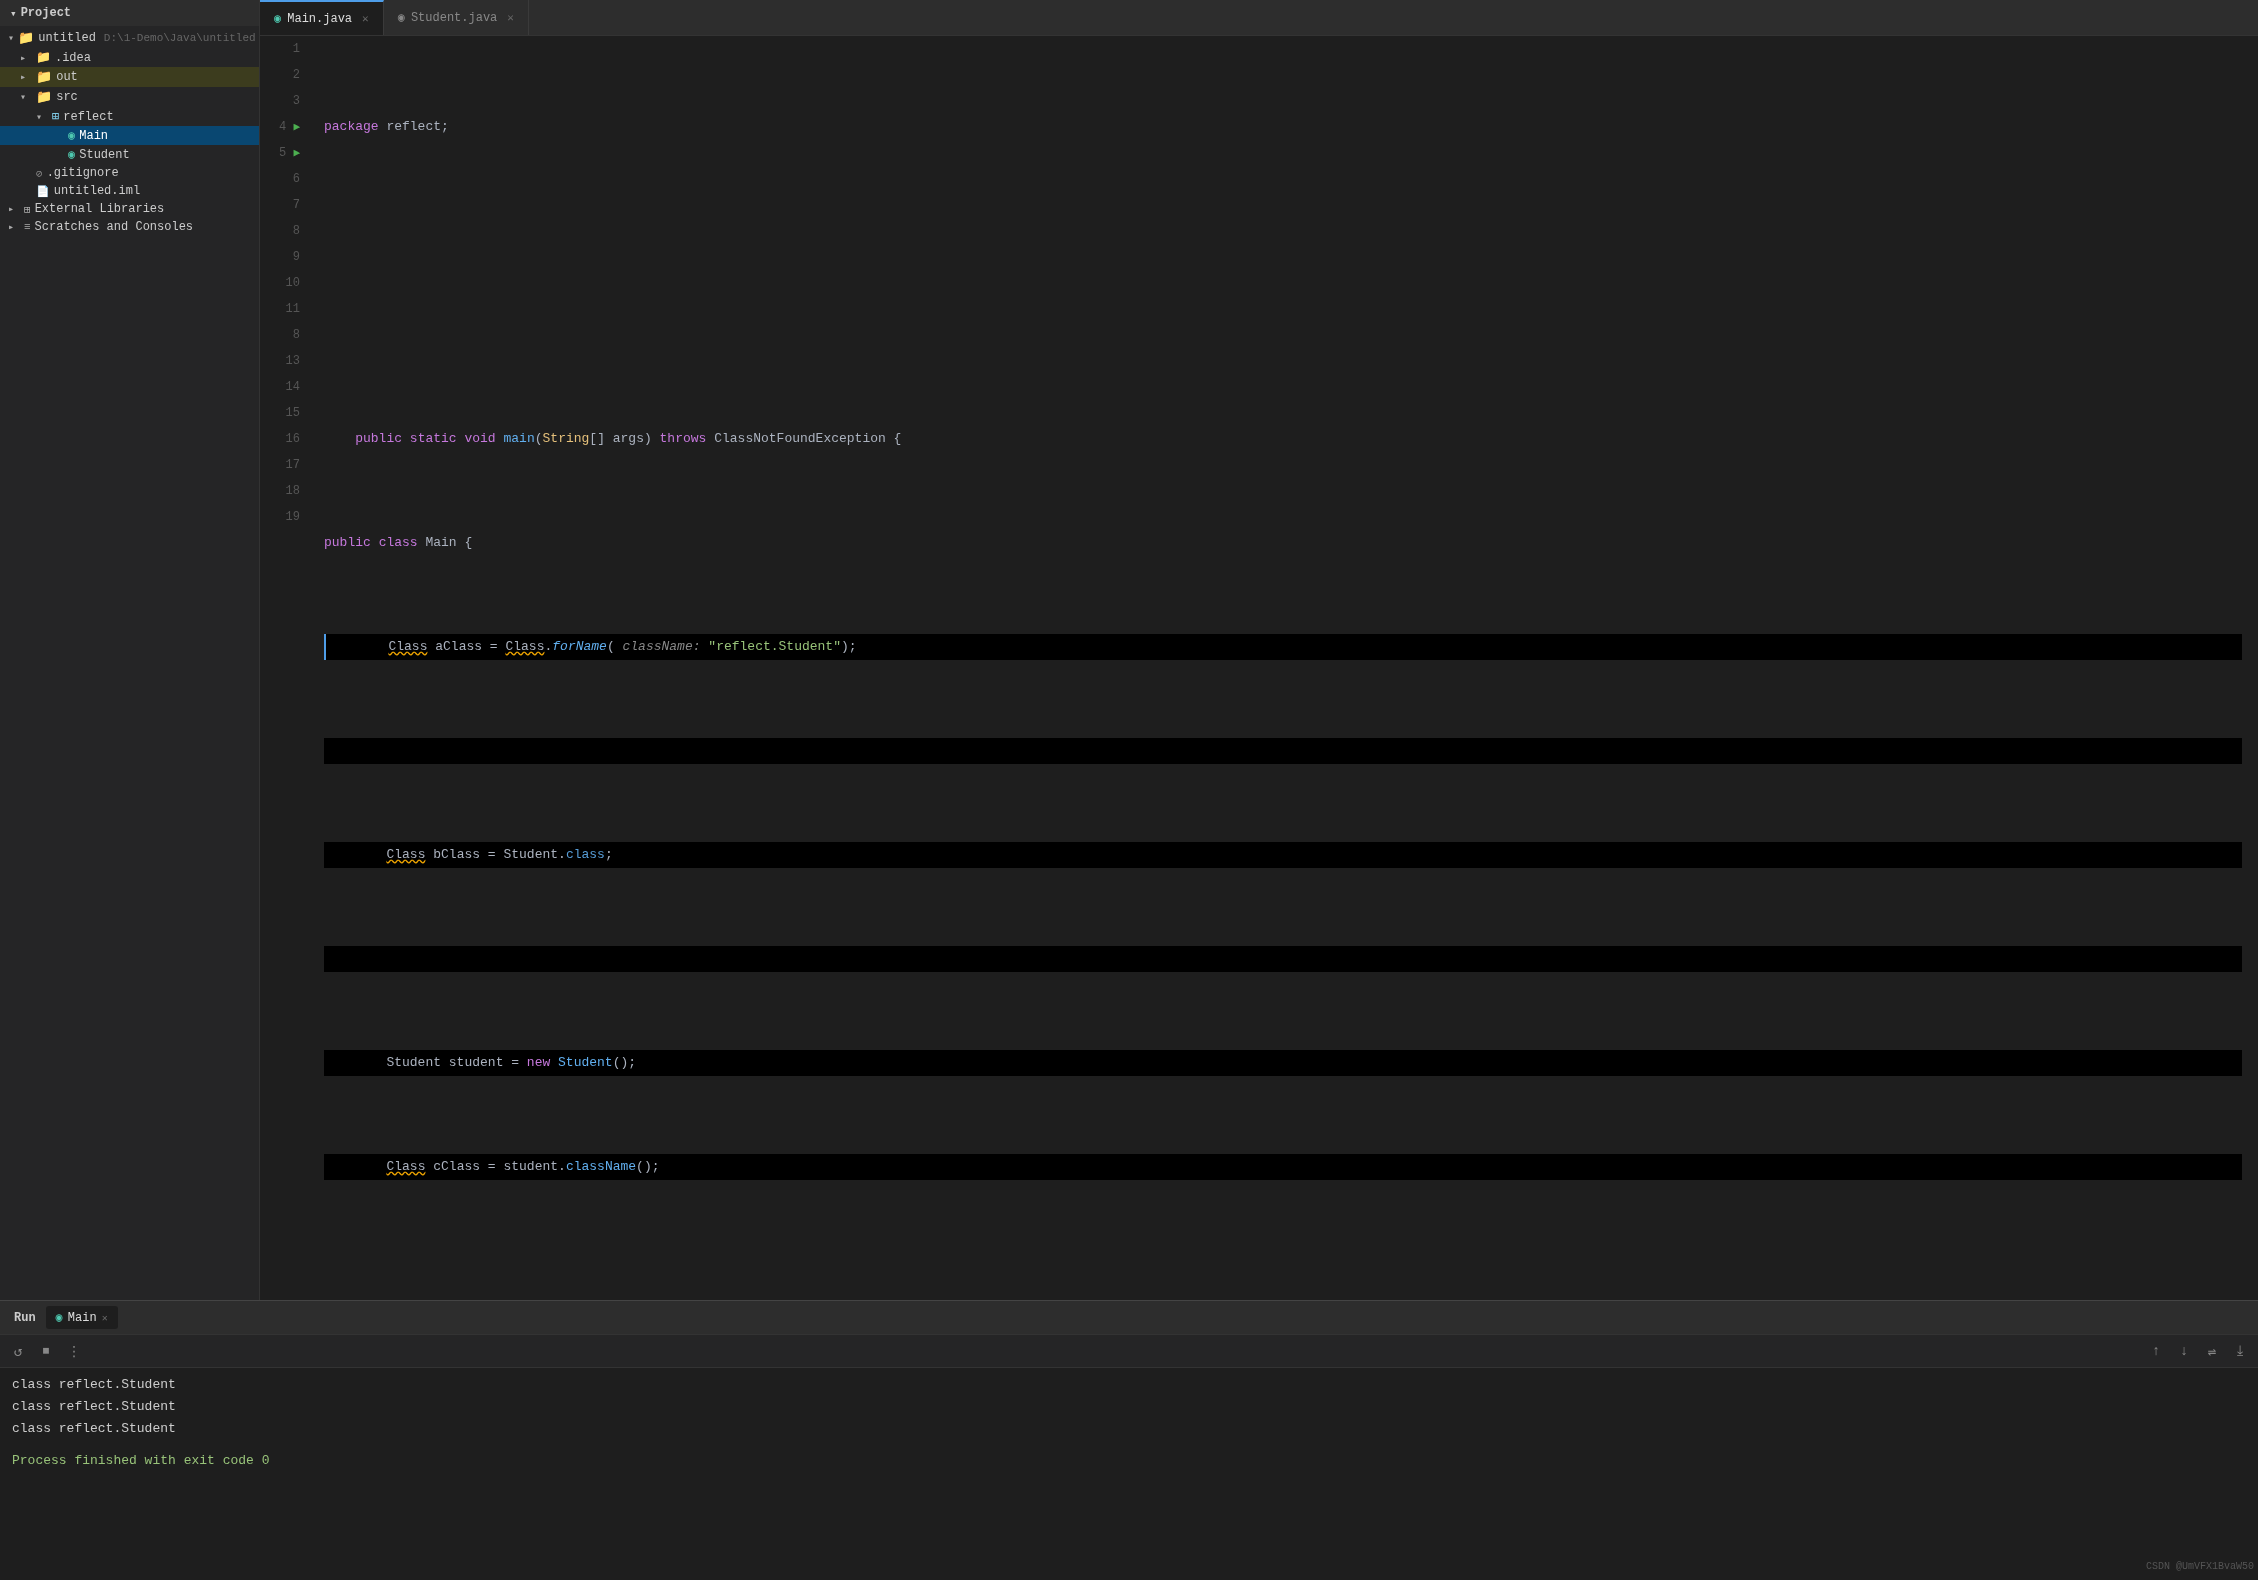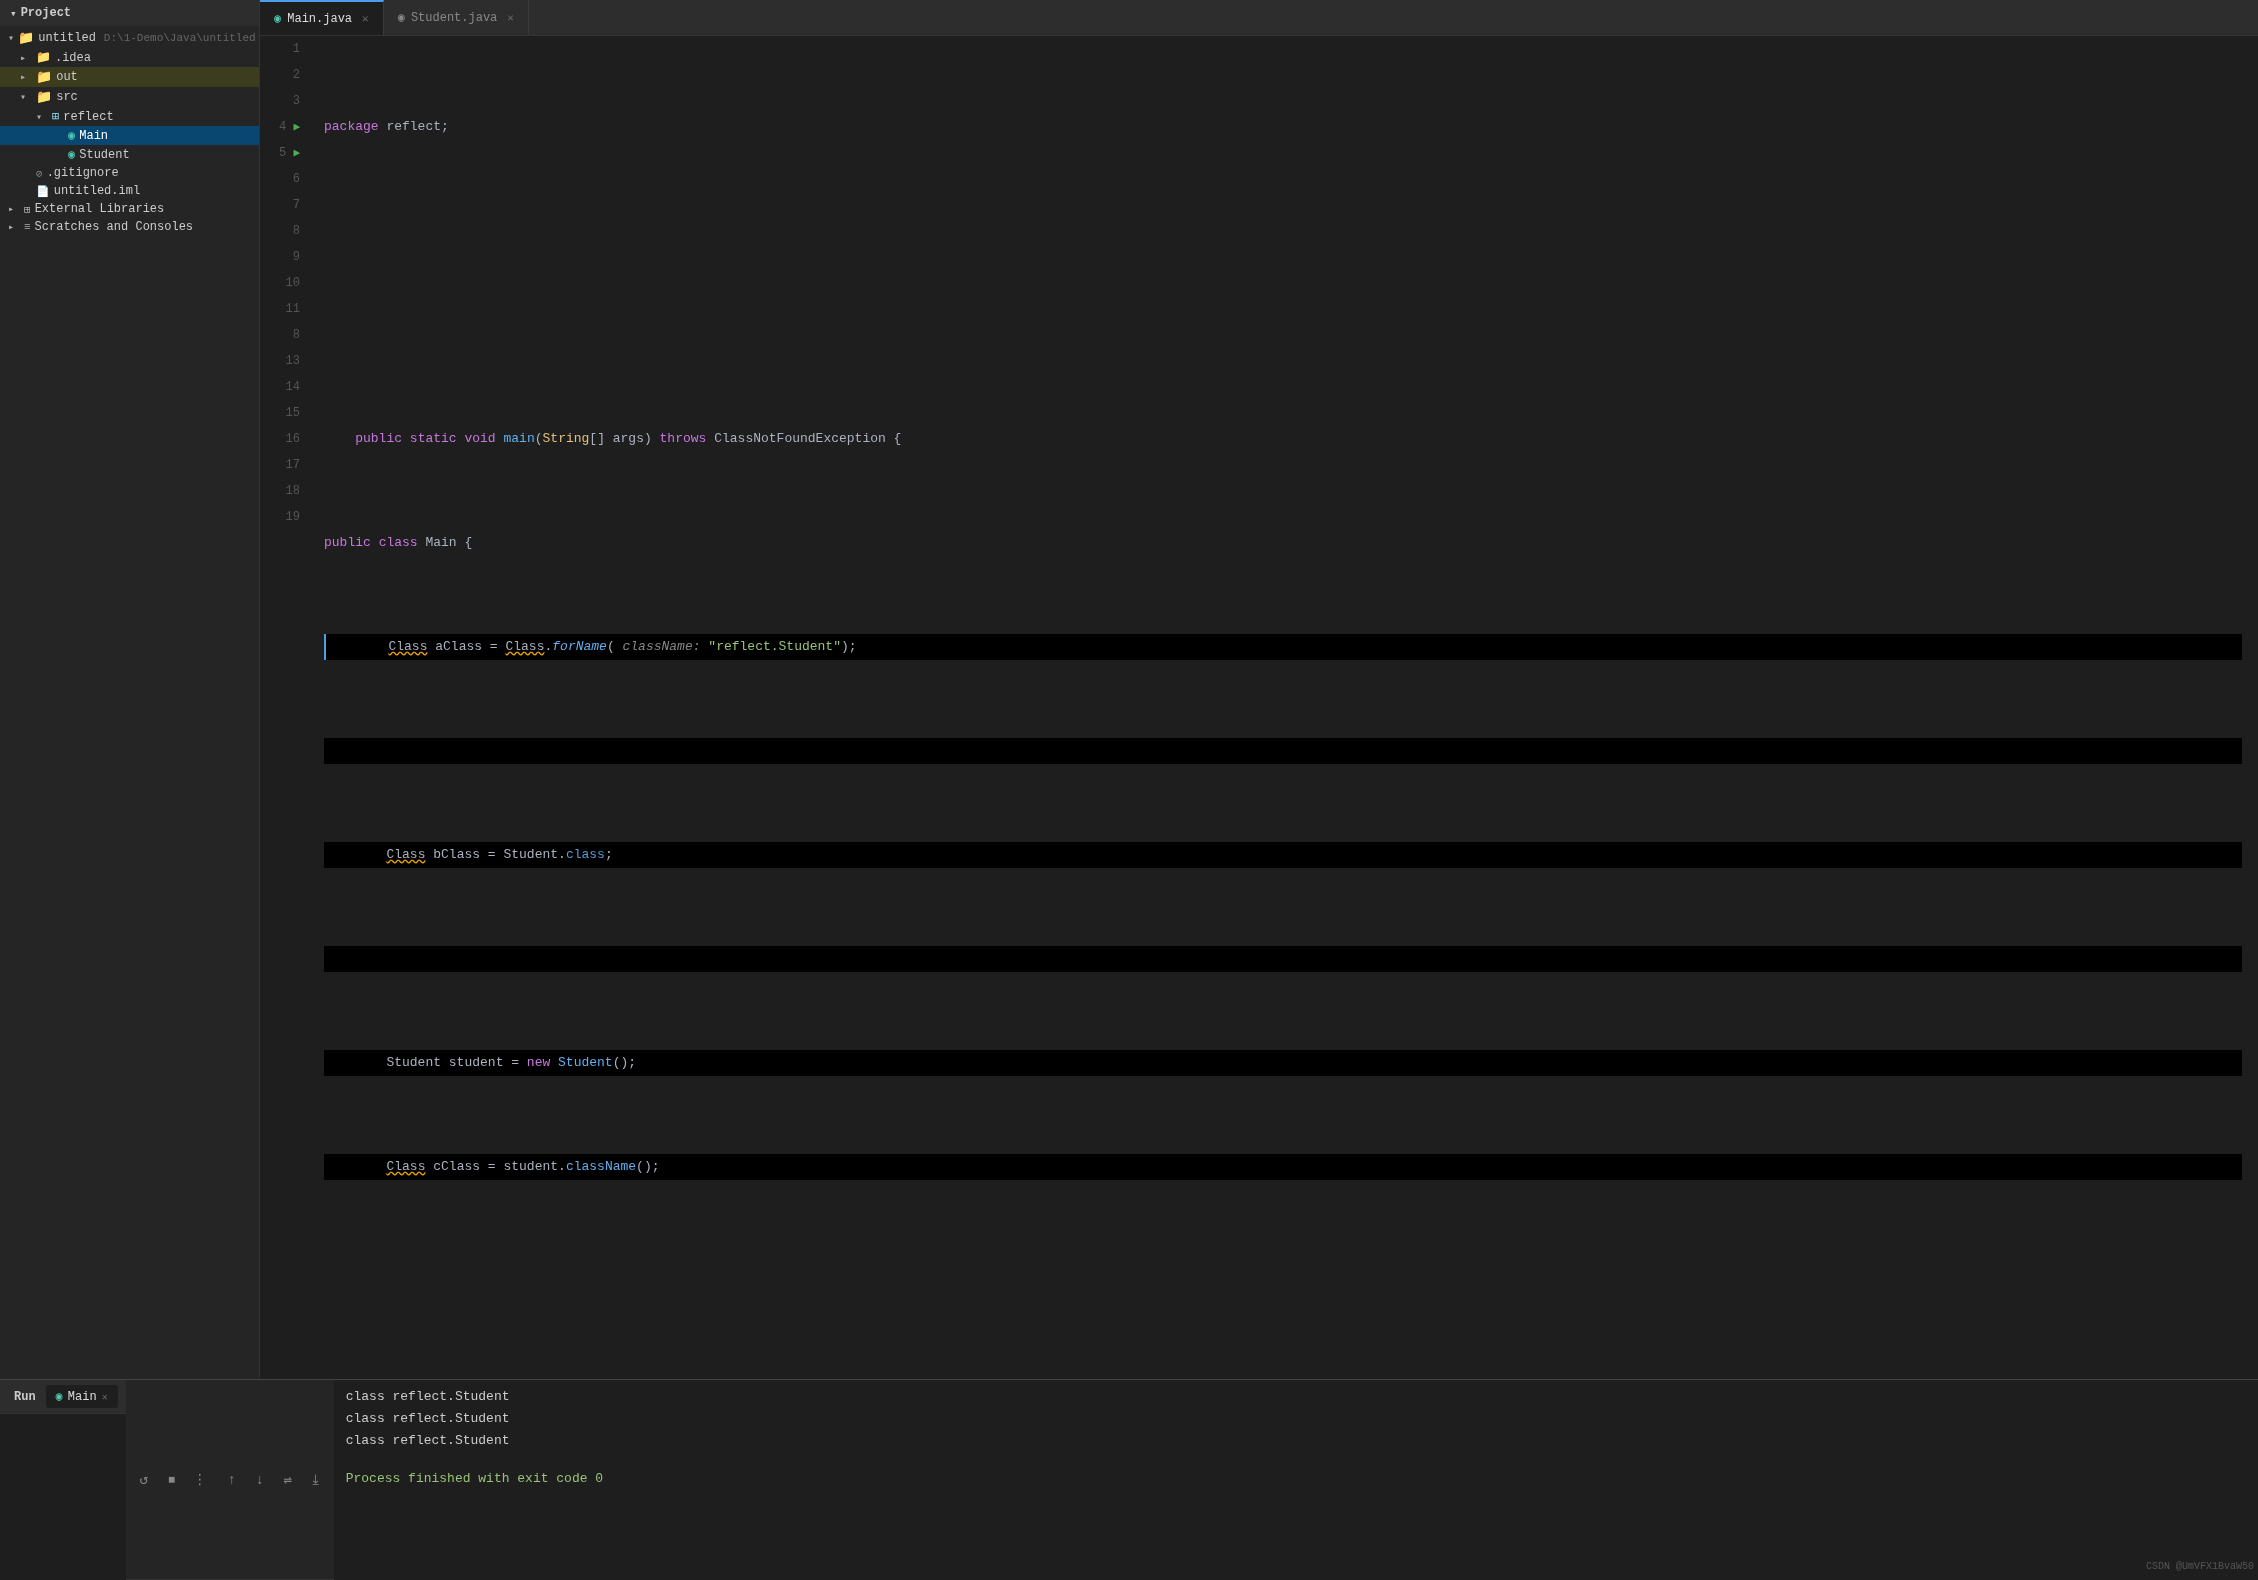--- a/index.html
+++ b/index.html
@@ -179,25 +179,25 @@
     .kw2 { color: #569cd6; }
     .fn { color: #61afef; }
     .str { color: #98c379; }
     .type { color: #e5c07b; }
     .italic { font-style: italic; }
     .under { text-decoration: underline; text-decoration-style: wavy; text-decoration-color: #f0a500; }
     .hint { color: #888; font-style: italic; }
 
     
     .bottom-panel {
-      height: 201px;
+      height: 280px;
       background: #1e1e1e;
       border-top: 1px solid #444;
       display: flex;
-      flex-direction: row;
+      flex-direction: column;
       overflow: hidden;
     }
 
     .bottom-tabs {
       display: flex;
       background: #2d2d2d;
       border-bottom: 1px solid #333;
       align-items: center;
       height: 34px;
       padding: 0 8px;
@@ -454,17 +454,17 @@
     <div class="tool-btn" title="Scroll Up">↑</div>
     <div class="tool-btn" title="Scroll Down">↓</div>
     <div class="tool-btn" title="Soft Wrap">⇌</div>
     <div class="tool-btn" title="Scroll to End">⤓</div>
   </div>
 
   <div class="console-output">
     <span class="console-line">class reflect.Student</span>
     <span class="console-line">class reflect.Student</span>
     <span class="console-line">class reflect.Student</span>
-    <span class="console-line console-success" style="margin-top:16px;display:block;">Process finished with exit code 0</span>
+    <span class="console-line console-success" style="margin-top:10px;display:block;">Process finished with exit code 0</span>
   </div>
 </div>
 
 <div class="watermark">CSDN @UmVFX1BvaW50</div>
 
 </body></html>

